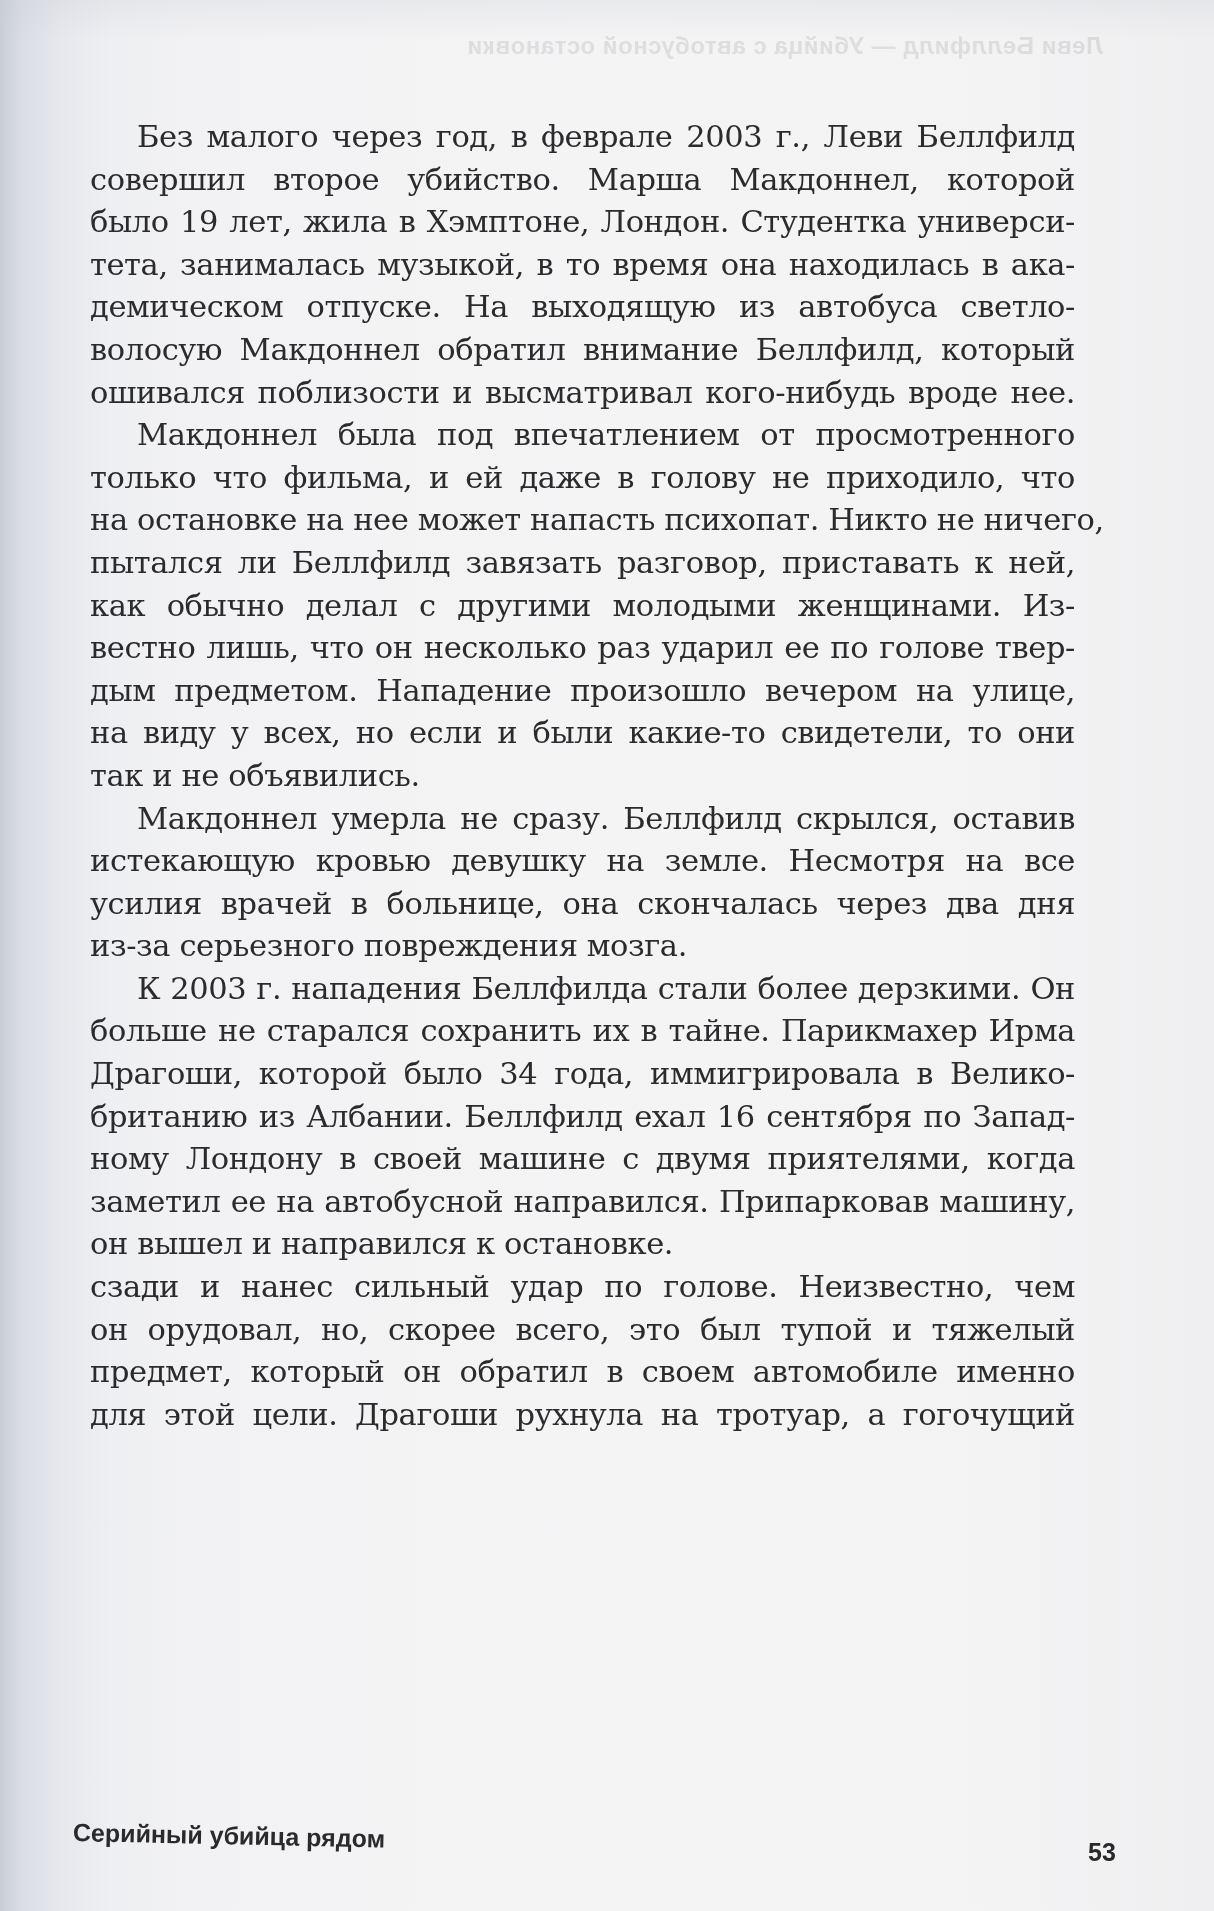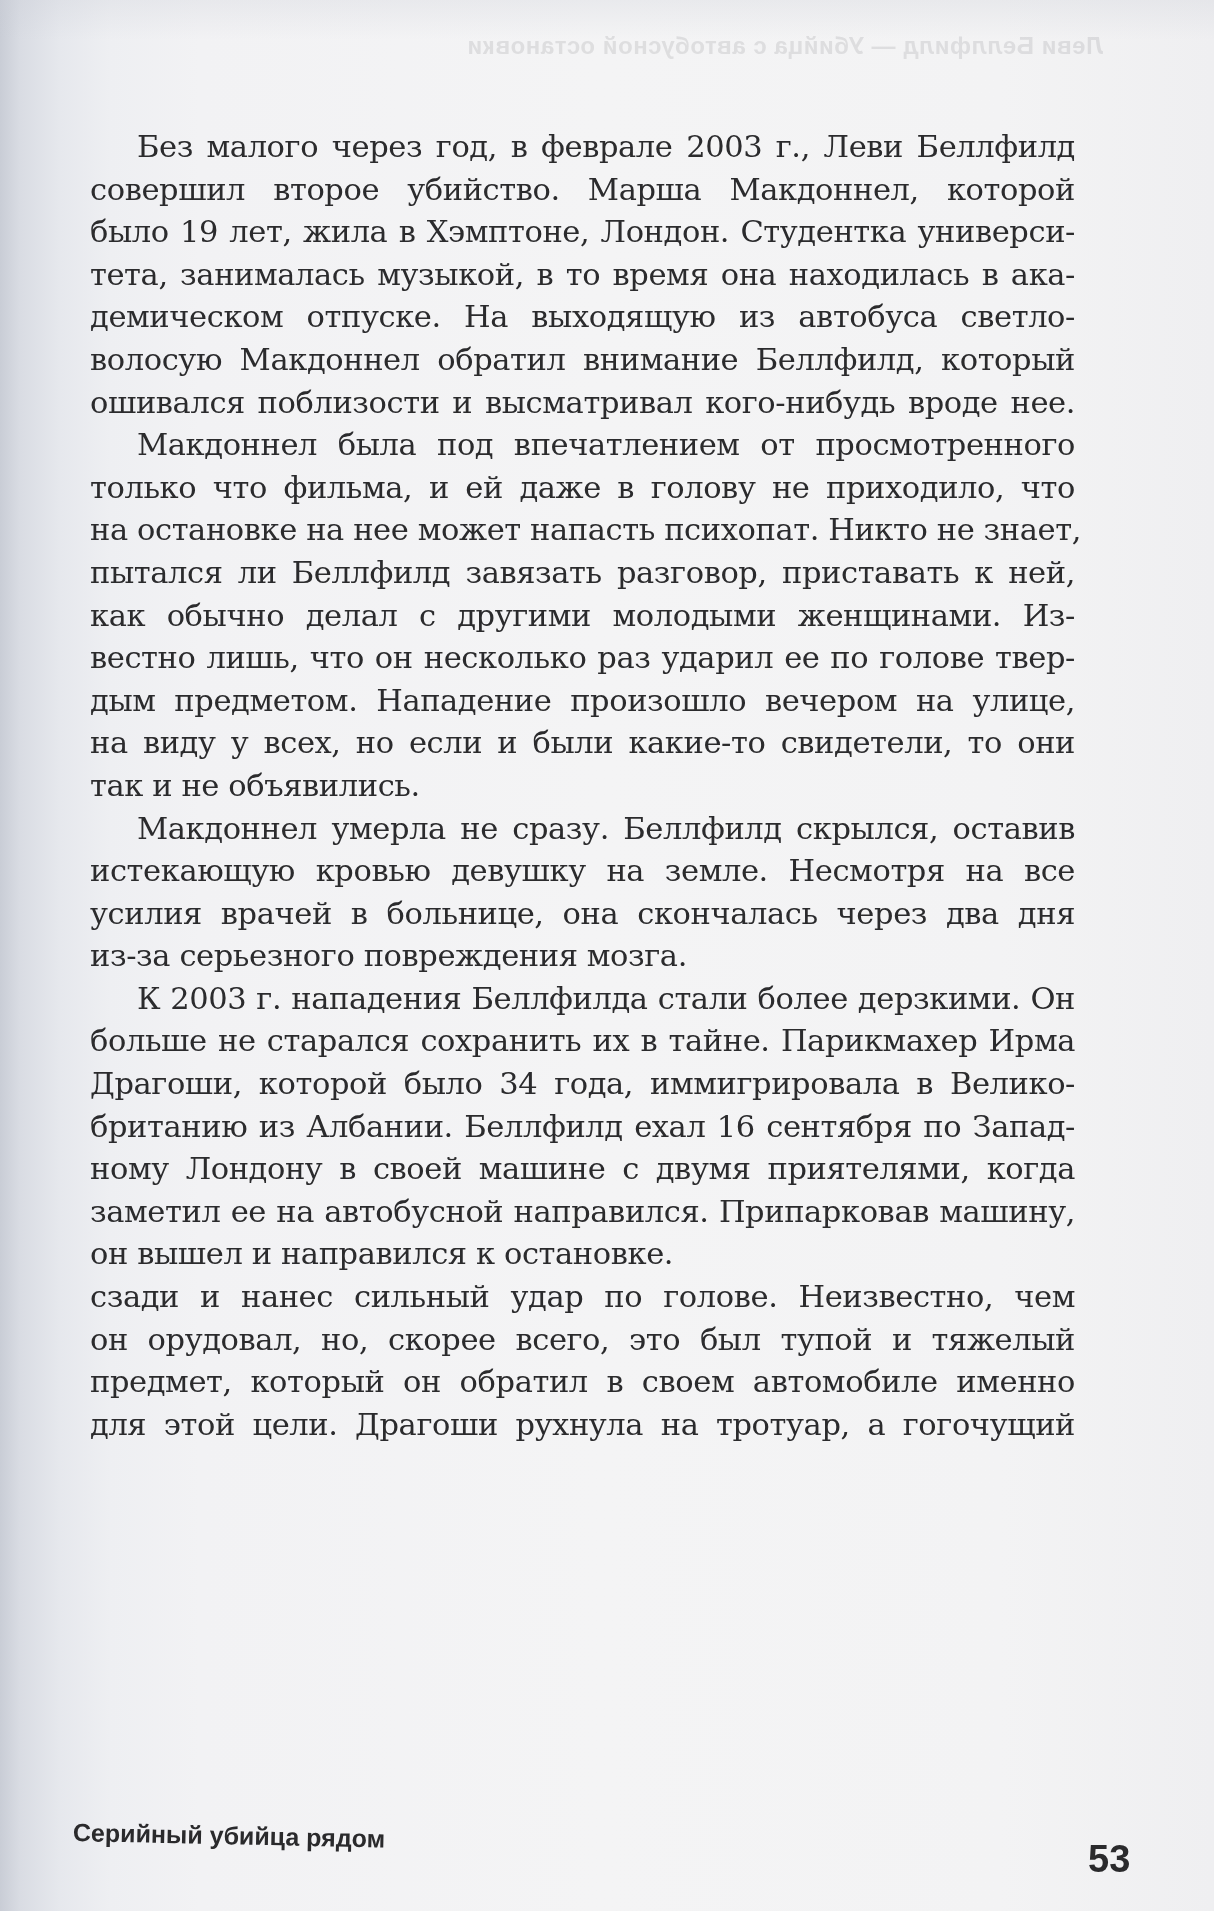--- a/index.html
+++ b/index.html
@@ -31,21 +31,21 @@
       font-weight: bold;
       font-size: 24px;
       color: rgba(120,120,130,0.18);
       transform: scaleX(-1);
       white-space: nowrap;
       letter-spacing: 0.5px;
     }
     .text-block {
       position: absolute;
       left: 90px;
-      top: 126px;
+      top: 116px;
       width: 985px;
     }
     .line {
       height: 42.6px;
       line-height: 42.6px;
       font-size: 30.5px;
       white-space: nowrap;
       text-align: justify;
       text-align-last: justify;
       letter-spacing: -0.4px;
@@ -66,21 +66,21 @@
       color: #2a2a2c;
       transform: rotate(1.2deg);
       transform-origin: left center;
     }
     .page-number {
       position: absolute;
       left: 1088px;
       top: 1838px;
       font-family: "Liberation Sans", sans-serif;
       font-weight: bold;
-      font-size: 38px;
+      font-size: 25px;
       color: #2a2a2c;
     }
   </style>
 </head>
 <body>
 
 <div class="page-shadow-top"></div>
 
 <div class="show-through-header">Леви Беллфилд — Убийца с автобусной остановки</div>
 
@@ -92,21 +92,21 @@
     <div class="line">было 19 лет, жила в Хэмптоне, Лондон. Студентка универси-</div>
     <div class="line">тета, занималась музыкой, в то время она находилась в ака-</div>
     <div class="line">демическом отпуске. На выходящую из автобуса светло-</div>
     <div class="line">волосую Макдоннел обратил внимание Беллфилд, который</div>
     <div class="line">ошивался поблизости и высматривал кого-нибудь вроде нее.</div>
   </div>
 
   <div>
     <div class="line indent">Макдоннел была под впечатлением от просмотренного</div>
     <div class="line">только что фильма, и ей даже в голову не приходило, что</div>
-    <div class="line">на остановке на нее может напасть психопат. Никто не знает,</div>
+    <div class="line">на остановке на нее может напасть психопат. Никто не ничего,</div>
     <div class="line">пытался ли Беллфилд завязать разговор, приставать к ней,</div>
     <div class="line">как обычно делал с другими молодыми женщинами. Из-</div>
     <div class="line">вестно лишь, что он несколько раз ударил ее по голове твер-</div>
     <div class="line">дым предметом. Нападение произошло вечером на улице,</div>
     <div class="line">на виду у всех, но если и были какие-то свидетели, то они</div>
     <div class="line last">так и не объявились.</div>
   </div>
 
   <div>
     <div class="line indent">Макдоннел умерла не сразу. Беллфилд скрылся, оставив</div>

